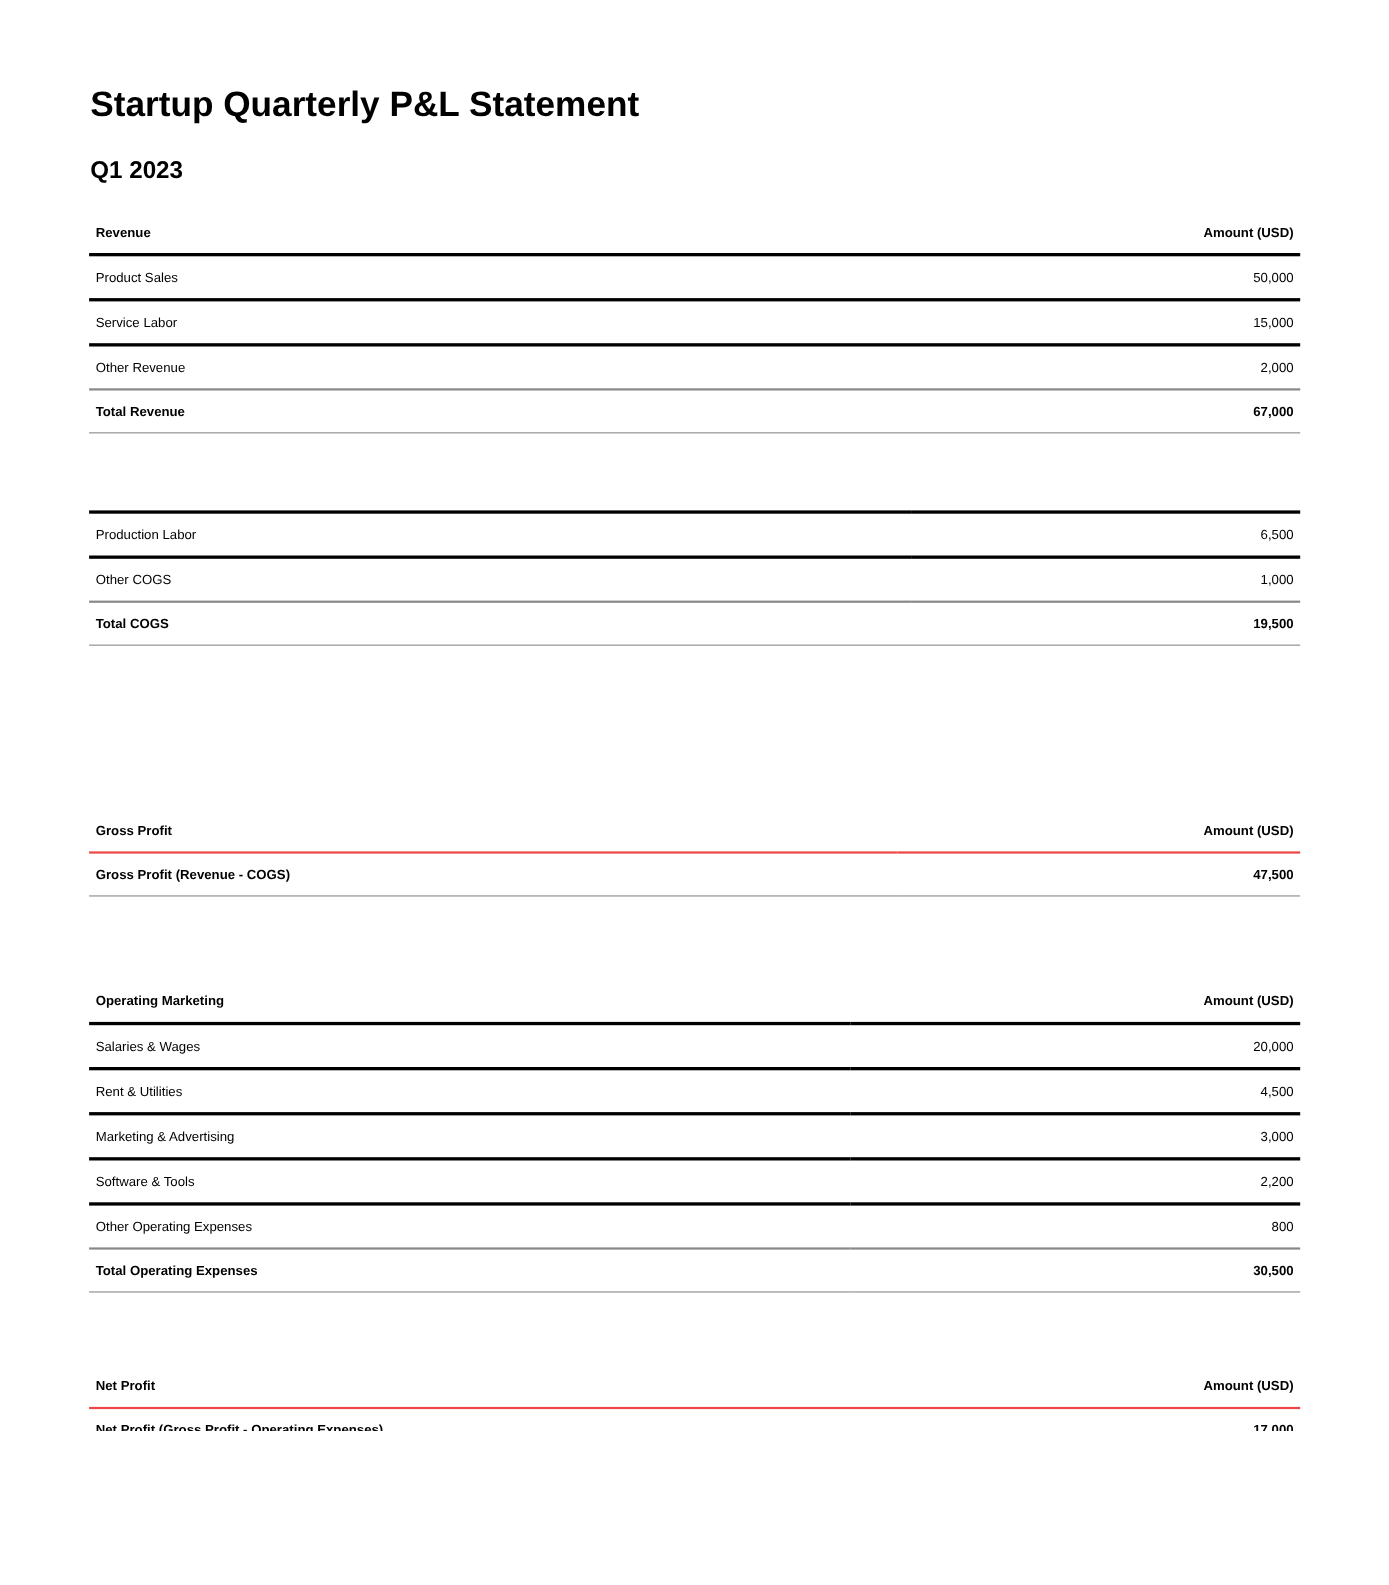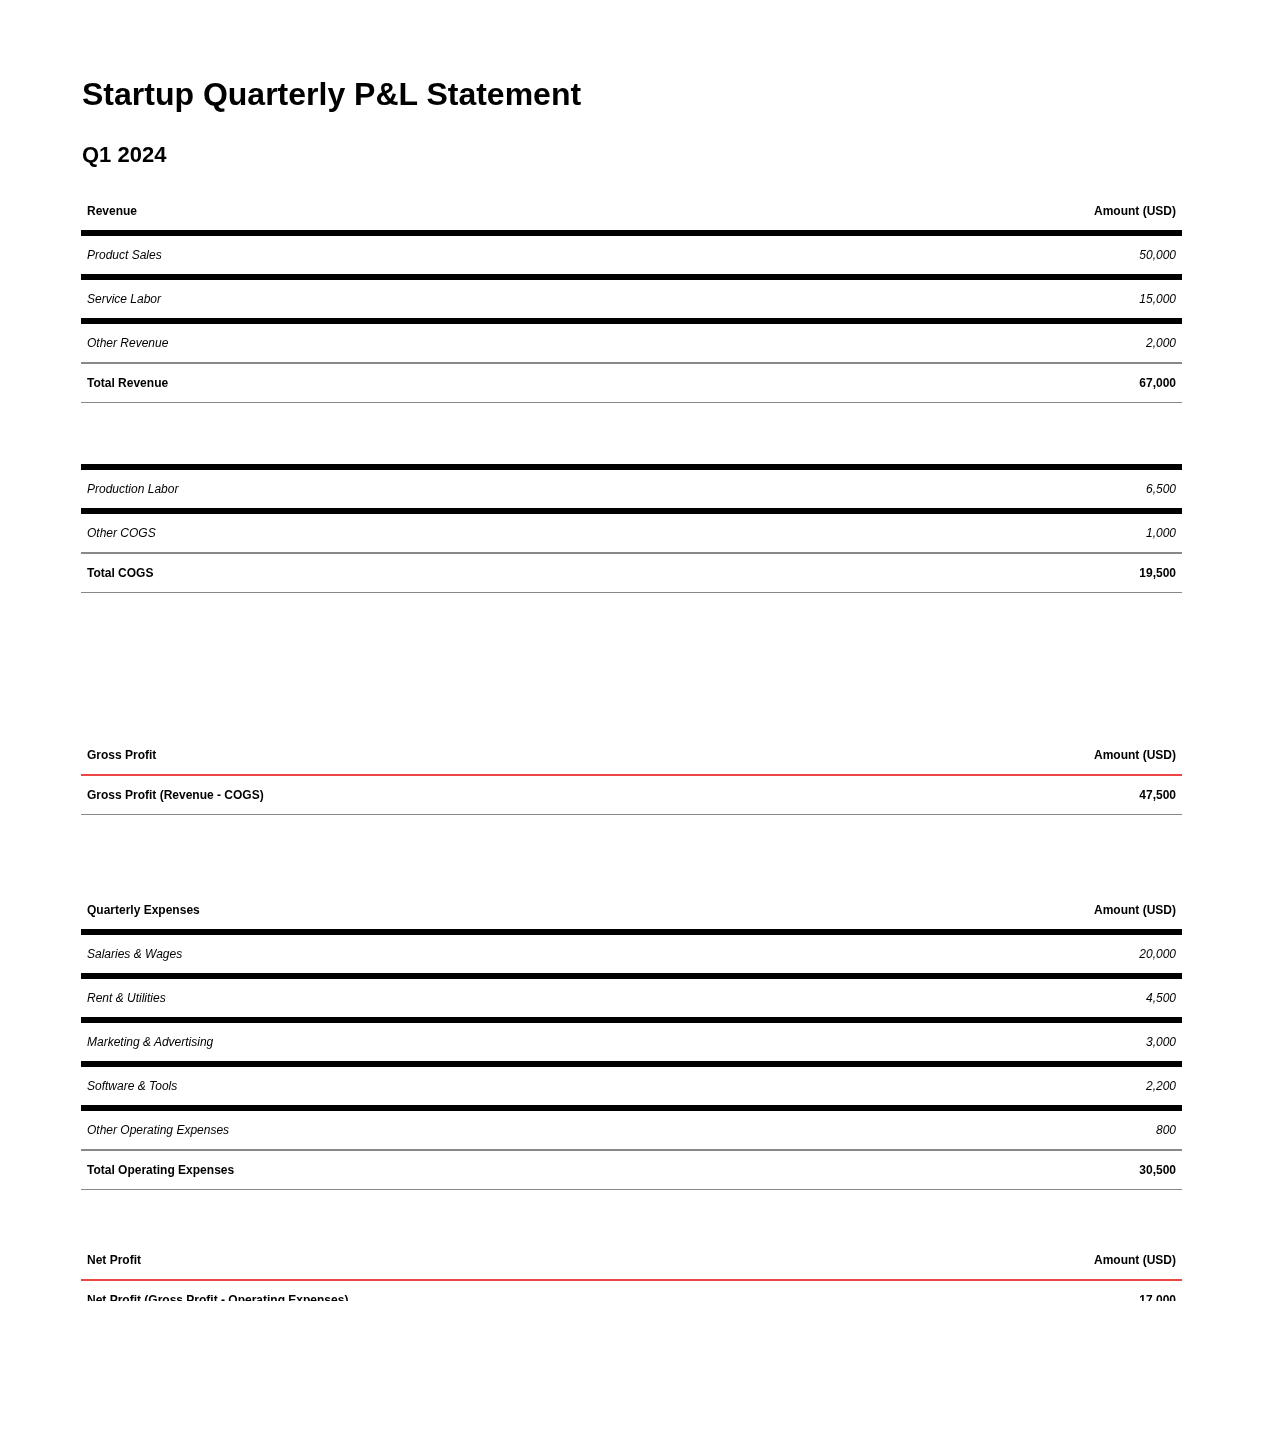--- a/index.html
+++ b/index.html
@@ -5,31 +5,31 @@
   html, body { margin: 0; padding: 0; background: #ffffff; }
   body { width: 1263px; height: 1441px; overflow: hidden; font-family: "Liberation Sans", sans-serif; color: #000; }
   .page { position: absolute; left: 0; top: 0; width: 1263px; height: 1301px; overflow: hidden; }
   .content { position: absolute; left: 81px; top: 0; width: 1101px; }
   h1 { font-size: 32px; font-weight: bold; margin: 0; position: absolute; top: 76px; left: 1px; white-space: nowrap; line-height: 37px; }
   h2 { font-size: 22px; font-weight: bold; margin: 0; position: absolute; top: 142px; left: 1px; white-space: nowrap; line-height: 26px; }
   table { position: absolute; left: 0; width: 1101px; border-collapse: collapse; font-size: 12px; }
   th, td { padding: 0 6px; height: 38px; line-height: 38px; text-align: left; }
   th { font-weight: bold; }
   th.amt, td.amt { text-align: right; }
-  tr.item td { border-top: 6px solid #000000; font-style: italic; }
+  tr.item td { border-top: 3px solid #000000; }
   tr.total td { border-top: 2px solid #888888; border-bottom: 1px solid #888888; font-weight: bold; height: 38px; }
   tr.single td { border-top: 2px solid #ef4444; border-bottom: 1px solid #888888; font-weight: bold; }
 </style>
 </head>
 <body>
 
 <div class="page">
   <div class="content">
     <h1>Startup Quarterly P&amp;L Statement</h1>
-    <h2>Q1 2024</h2>
+    <h2>Q1 2023</h2>
 
     <table style="top:192px;">
       <tbody>
           <tr>
         <th>Revenue</th>
         <th class="amt">Amount (USD)</th>
       </tr>
       <tr class="item">
         <td>Product Sales</td>
         <td class="amt">50,000</td>
@@ -75,21 +75,21 @@
       <tr class="single">
         <td>Gross Profit (Revenue - COGS)</td>
         <td class="amt">47,500</td>
       </tr>
     </tbody>
       </table>
 
     <table style="top:891px;">
       <tbody>
           <tr>
-        <th>Quarterly Expenses</th>
+        <th>Operating Marketing</th>
         <th class="amt">Amount (USD)</th>
       </tr>
       <tr class="item">
         <td>Salaries &amp; Wages</td>
         <td class="amt">20,000</td>
       </tr>
       <tr class="item">
         <td>Rent &amp; Utilities</td>
         <td class="amt">4,500</td>
       </tr>

